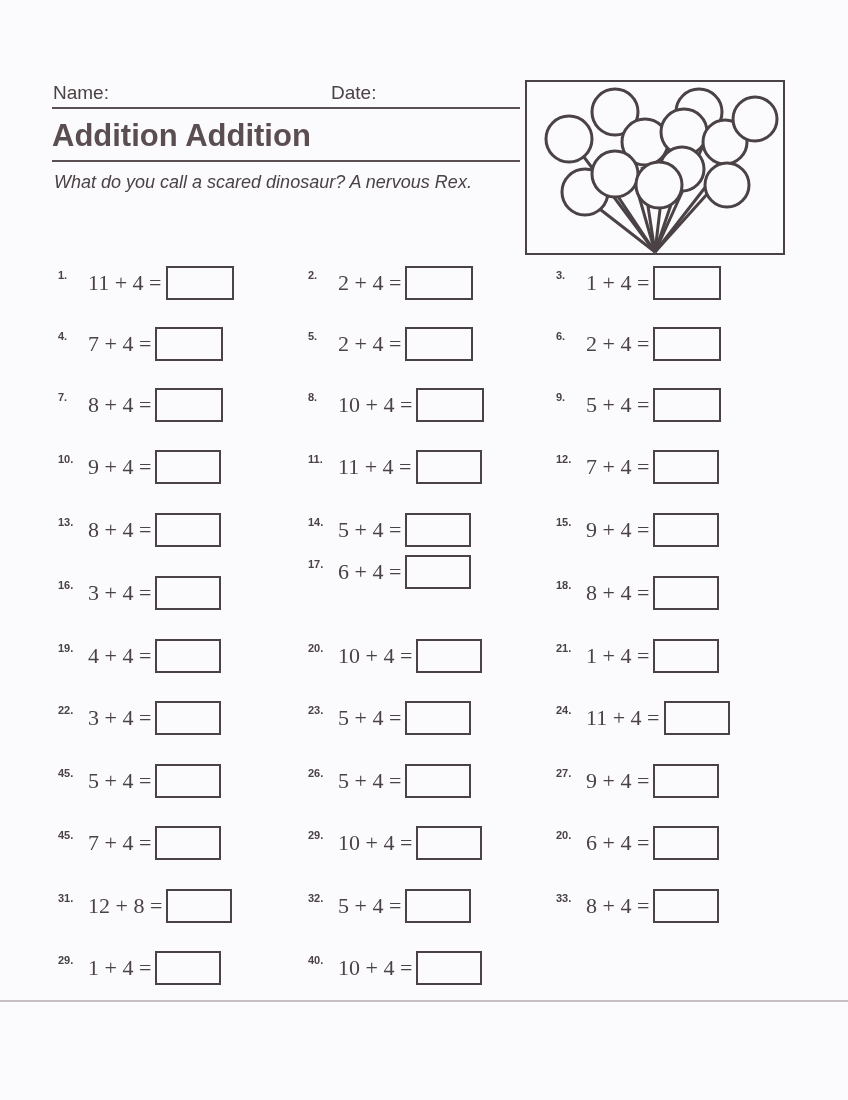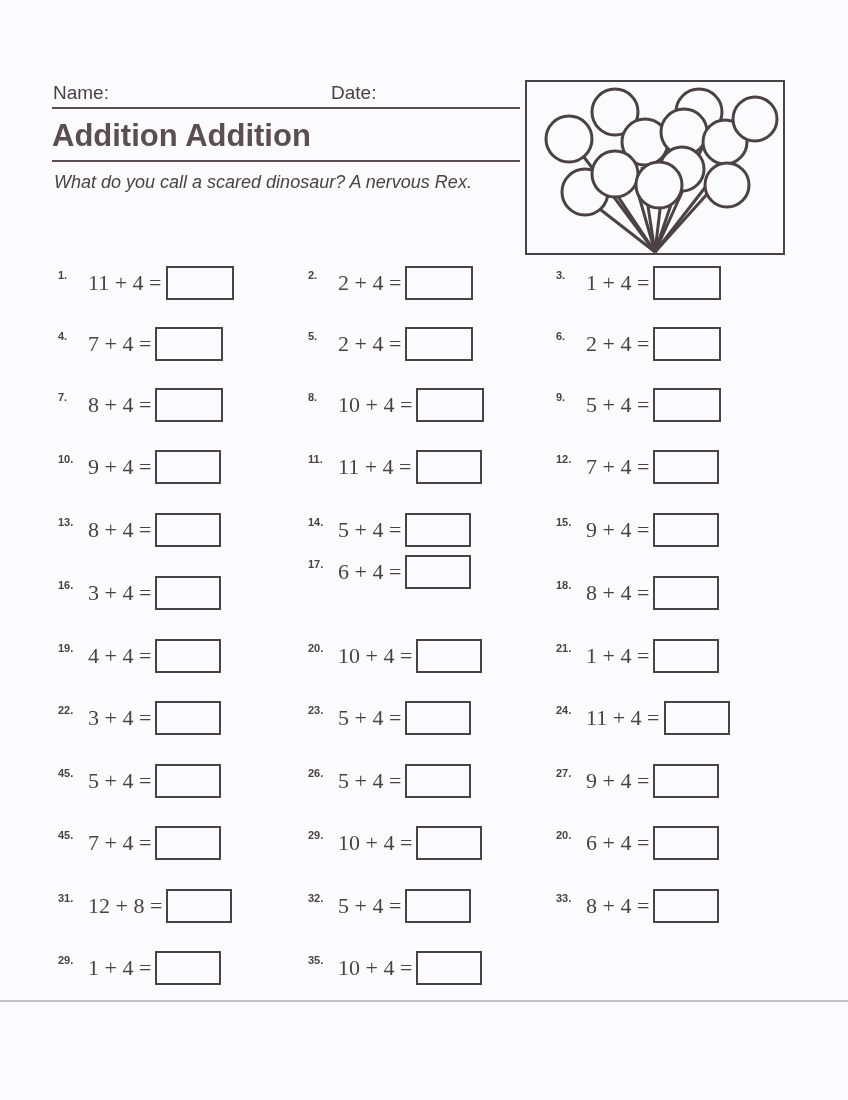--- a/index.html
+++ b/index.html
@@ -262,19 +262,19 @@
       <span class="expr">8 + 4 =</span>
       <div class="box"></div>
     </div>
 
   <div class="problem" style="left:58px;top:950px">
       <span class="num">29.</span>
       <span class="expr">1 + 4 =</span>
       <div class="box"></div>
     </div>
   <div class="problem" style="left:308px;top:950px">
-      <span class="num">35.</span>
+      <span class="num">40.</span>
       <span class="expr">10 + 4 =</span>
       <div class="box"></div>
     </div>
 </div>
 
 <div class="bottom-line"></div>
 
 </body></html>

